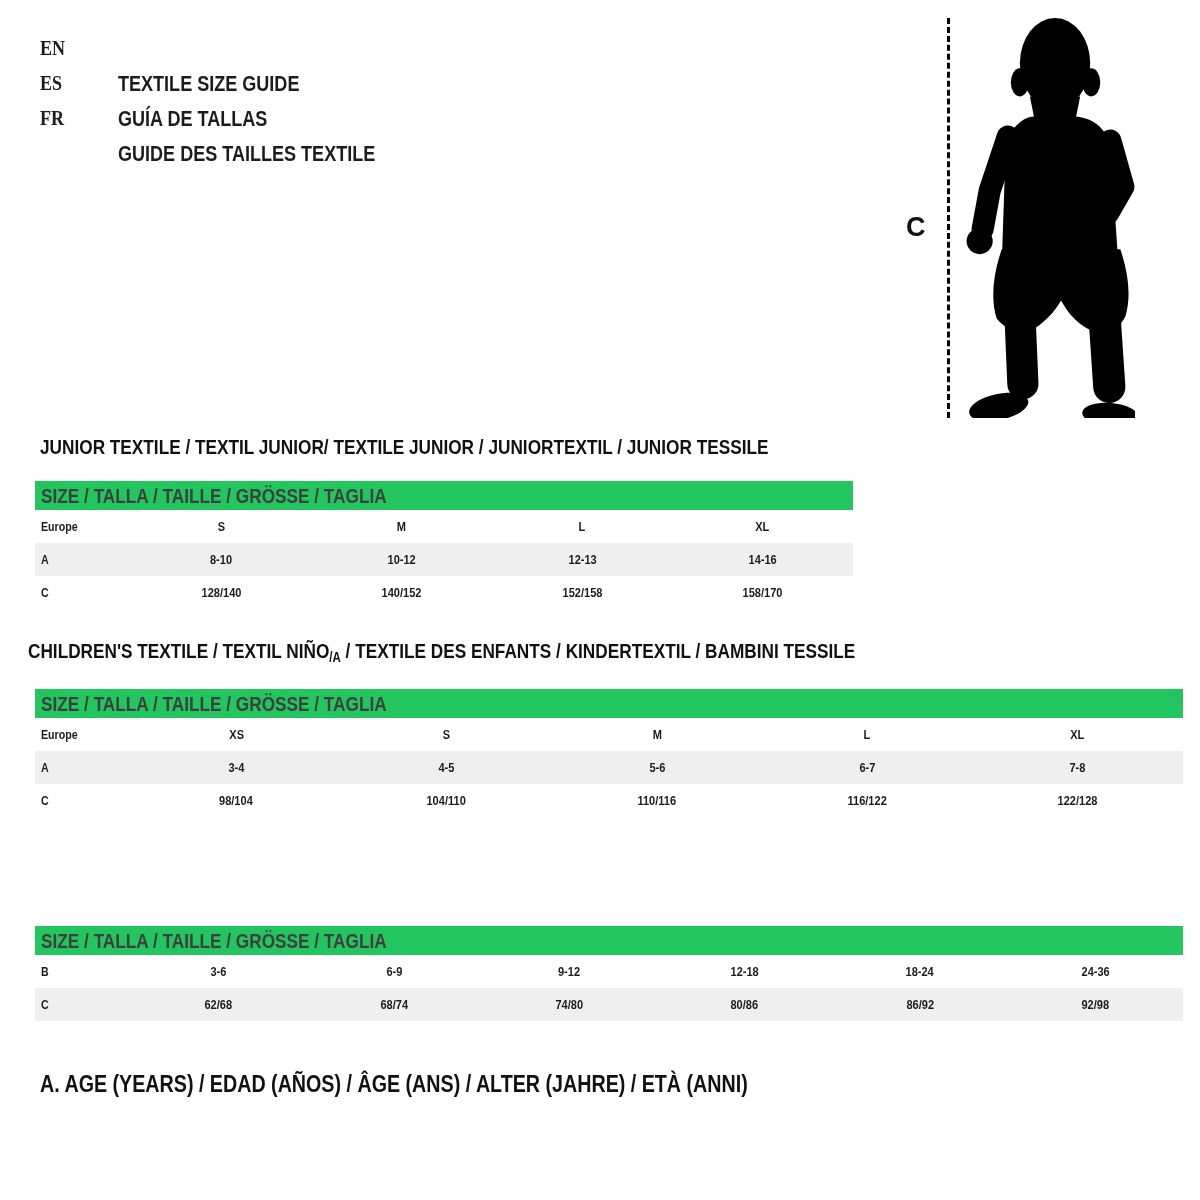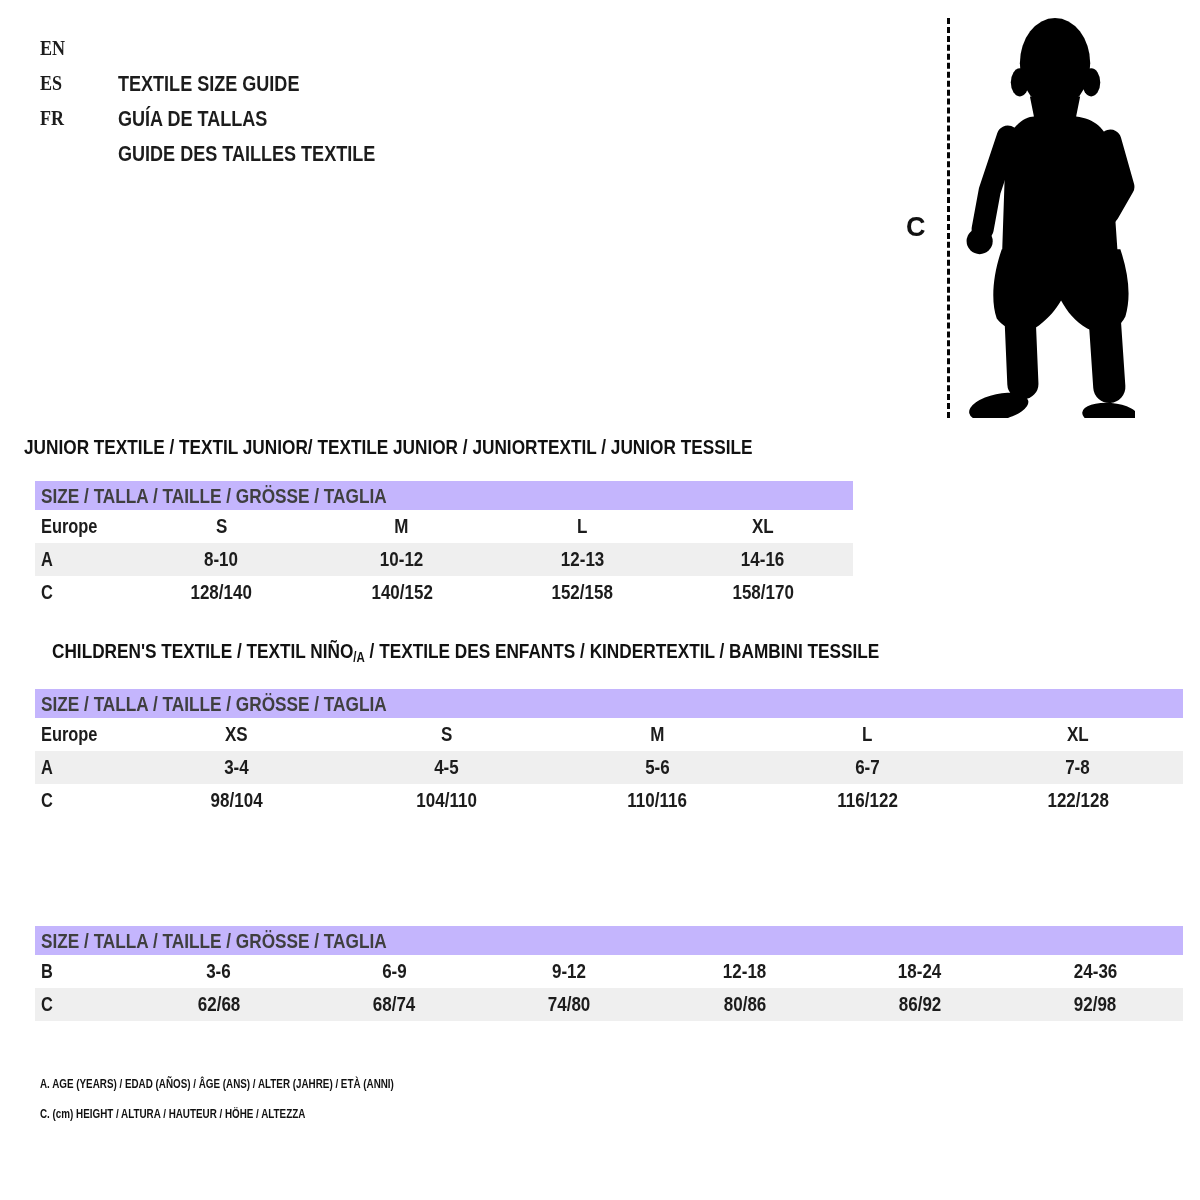--- a/index.html
+++ b/index.html
@@ -25,41 +25,41 @@
   .lang-code { display: inline-block; width: 78px; vertical-align: top; font-family: Liberation Serif, serif; }
   .lang-name { display: inline-block; vertical-align: top; margin-top: 36px; }
 
   
   .height-line { left: 947px; top: 18px; height: 400px; width: 0; border-left: 3px dashed #050505; }
   .height-label { left: 906px; top: 212px; font-weight: bold; font-size: 27px; color: #111; }
   .baby-svg { left: 963px; top: 16px; }
 
   
   .sec-title { font-weight: bold; font-size: 21px; line-height: 25px; color: #111; white-space: nowrap; }
-  .title-junior   { top: 434px; left: 24px; }
-  .title-children { top: 638px; left: 52px; }
+  .title-junior   { top: 434px; left: 40px; }
+  .title-children { top: 638px; left: 28px; }
   .title-babies   { top: 846px; left: 40px; line-height: 35px; }
   .sub-a { font-size: 14px; vertical-align: -4px; letter-spacing: 0; }
 
   
   table.size-table { border-collapse: collapse; table-layout: fixed; }
   .tbl-junior   { top: 481px; left: 35px; width: 818px; }
   .tbl-children { top: 689px; left: 35px; width: 1148px; }
   .tbl-babies   { top: 926px; left: 35px; width: 1148px; }
-  .size-table td { font-weight: bold; font-size: 20px; text-align: center; vertical-align: middle; height: 33px; padding: 0; }
+  .size-table td { font-weight: bold; font-size: 13px; text-align: center; vertical-align: middle; height: 33px; padding: 0; }
   .size-table td.row-label { text-align: left; padding-left: 6px; }
   .size-table tr.hdr td {
-    background: #c4b5fd; color: #3f3f3f; text-align: left;
+    background: #22c55e; color: #3f3f3f; text-align: left;
     font-size: 21px; height: 29px; padding-left: 6px;
   }
   .size-table tr.shaded td { background: #efefef; }
   col.label-col { width: 96px; }
 
   
-  .legend { top: 1069px; left: 40px; font-weight: bold; font-size: 12px; line-height: 30px; color: #111; }
+  .legend { top: 1069px; left: 40px; font-weight: bold; font-size: 24px; line-height: 30px; color: #111; }
 </style>
 </head>
 <body>
 
 <div class="abs lang-block">
   <div class="lang-row">
     <span class="lang-code"><span class="cnd-l">EN</span></span><span class="lang-name"><span class="cnd-l">TEXTILE SIZE GUIDE</span></span>
   </div>
   <div class="lang-row">
     <span class="lang-code"><span class="cnd-l">ES</span></span><span class="lang-name"><span class="cnd-l">GUÍA DE TALLAS</span></span>
@@ -211,14 +211,13 @@
     <td><span class="cnd-c">74/80</span></td>
     <td><span class="cnd-c">80/86</span></td>
     <td><span class="cnd-c">86/92</span></td>
     <td><span class="cnd-c">92/98</span></td>
   </tr>
 </tbody>
   </table>
 
 <div class="abs legend">
   <div><span class="cnd-l">A. AGE (YEARS) / EDAD (AÑOS) / ÂGE (ANS) / ALTER (JAHRE) / ETÀ (ANNI)</span></div>
-  <div><span class="cnd-l">C. (cm) HEIGHT / ALTURA / HAUTEUR / HÖHE / ALTEZZA</span></div>
 </div>
 
 </body></html>

